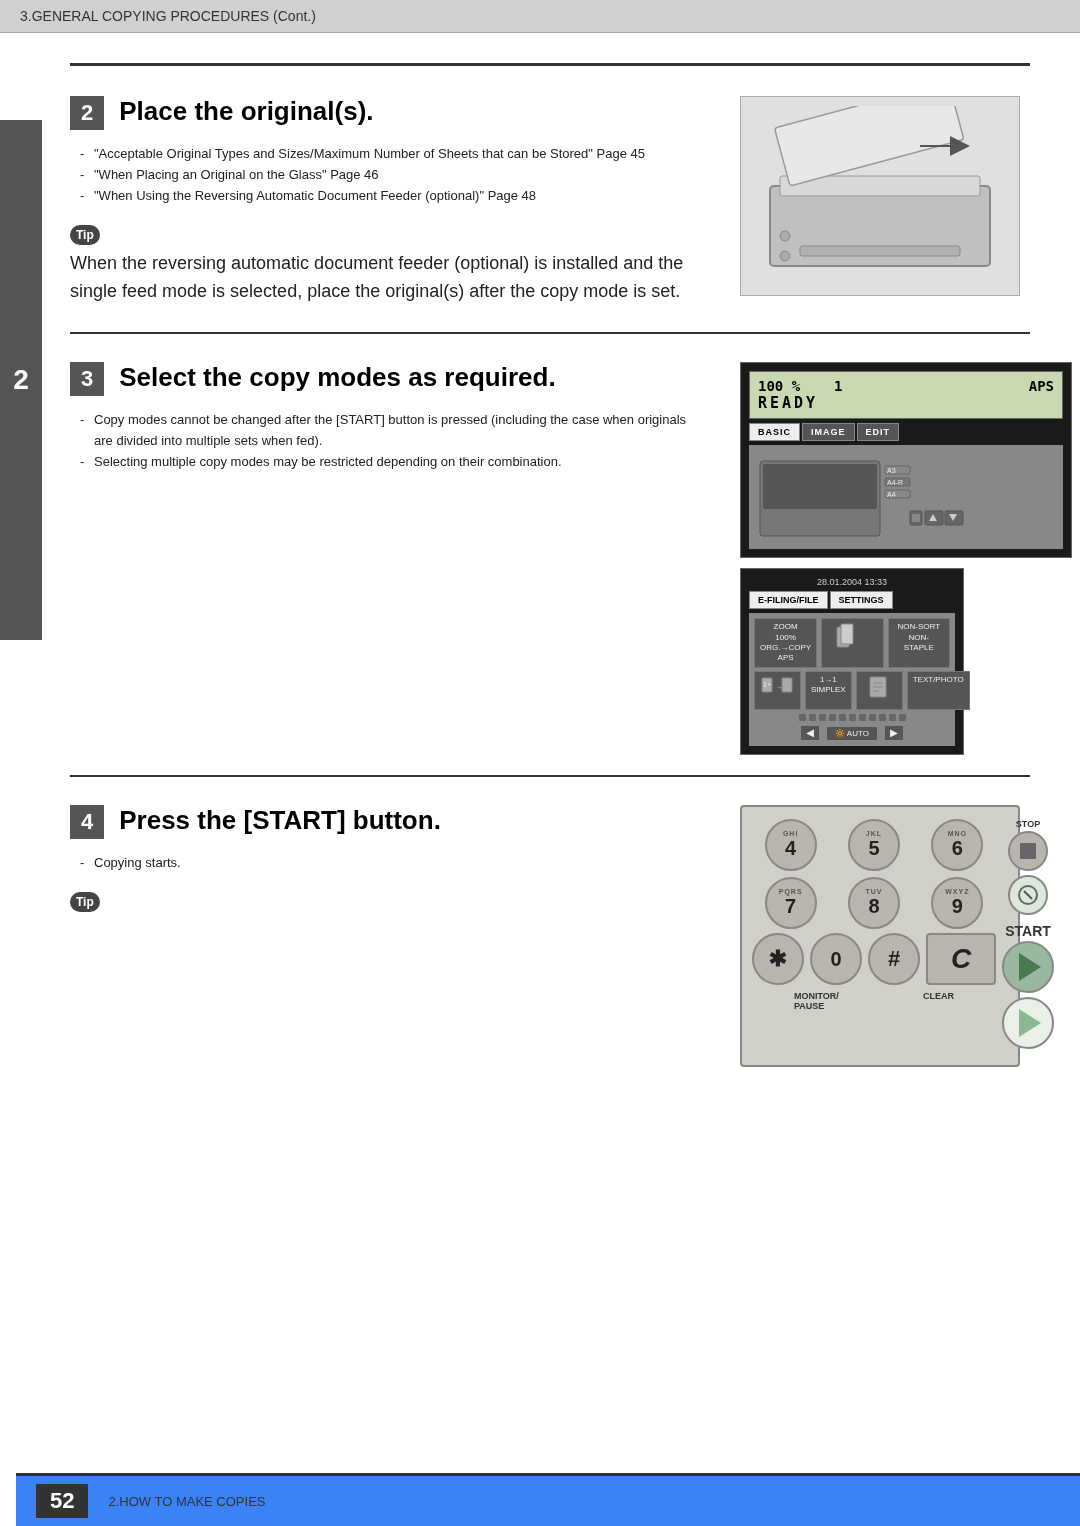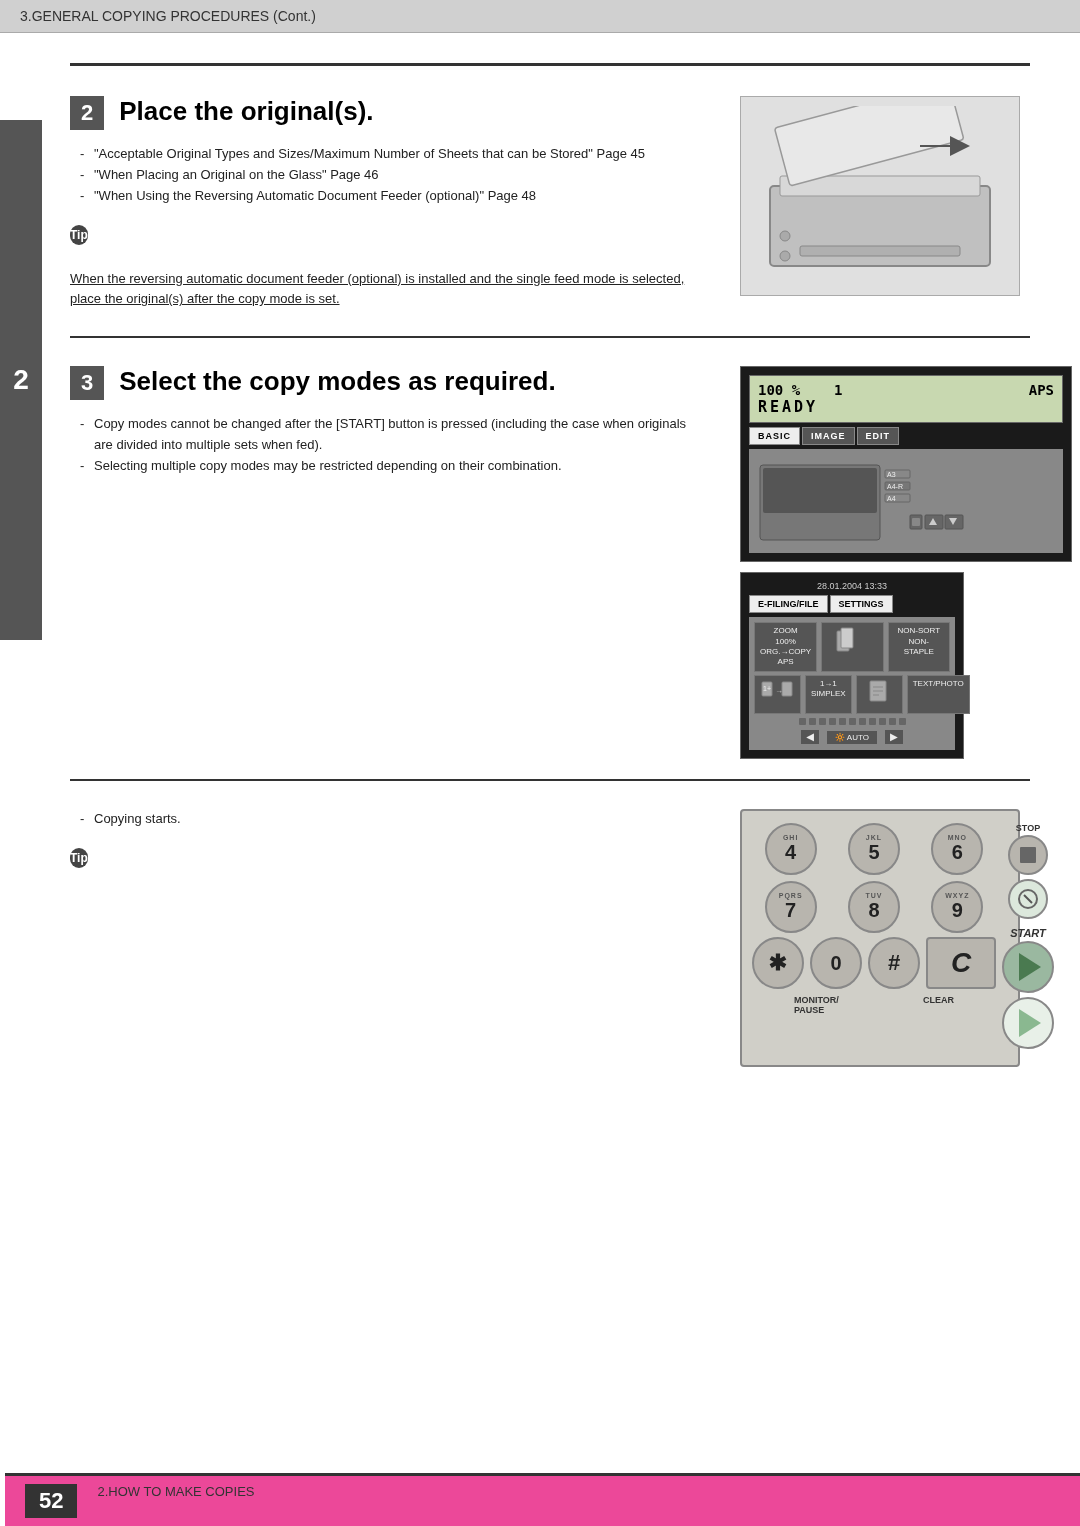--- a/index.html
+++ b/index.html
@@ -81,32 +81,31 @@
       position: absolute;
       left: 0;
     }
 
     .tip-badge {
       display: inline-block;
       background: #444;
       color: #fff;
       font-size: 12px;
       font-weight: bold;
-      padding: 3px 0;
+      padding: 3px 6px;
       border-radius: 12px;
-      margin-bottom: 24px;
+      margin-bottom: 4px;
       margin-top: 4px;
     }
 
     .tip-text {
-      font-size: 13px;
+      font-size: 18px;
       line-height: 1.6;
       color: #222;
       margin-bottom: 6px;
-      text-decoration: underline;
     }
 
     
     .h-rule {
       border: none;
       border-top: 3px solid #333;
       margin: 0 0 30px 0;
     }
 
     
@@ -360,25 +359,24 @@
       border-radius: 1px;
     }
 
     .start-btn {
       display: flex;
       flex-direction: column;
       align-items: center;
     }
 
     .start-btn-label {
-      font-size: 11px;
+      font-size: 14px;
       color: #333;
       margin-bottom: 2px;
       font-weight: bold;
-      font-style: italic;
     }
 
     .start-circle {
       background: #9ab8a0;
       border: 2px solid #888;
       border-radius: 50%;
       width: 52px;
       height: 52px;
       display: flex;
       align-items: center;
@@ -400,26 +398,27 @@
       margin-top: 6px;
       font-size: 9px;
       color: #333;
       font-weight: bold;
     }
 
     
     .bottom-bar {
       position: absolute;
       bottom: 0;
-      left: 5px;
+      left: 16px;
       right: 0;
       display: flex;
+      align-items: center;
       border-top: 3px solid #333;
       padding: 8px 20px;
-      background: #ec4899;
+      background: #3b82f6;
     }
 
     .page-num-tab {
       background: #333;
       color: #fff;
       font-size: 22px;
       font-weight: bold;
       padding: 4px 14px;
       margin-right: 20px;
     }
@@ -641,20 +640,24 @@
           </div>
         </div>
       </div>
     </div>
   </div>
 
   <hr class="section-divider">
 
   <div class="two-col-section">
     <div class="col-left">
+      <div class="step-title">
+        <span class="step-badge">4</span>
+        <span>Press the [START] button.</span>
+      </div>
       <ul class="bullet-list">
         <li>Copying starts.</li>
       </ul>
       <div class="tip-badge">Tip</div>
     </div>
     <div class="col-right">
 
       <div class="keypad-panel">
 
         <div style="display:flex; gap:6px; margin-bottom:6px;">

